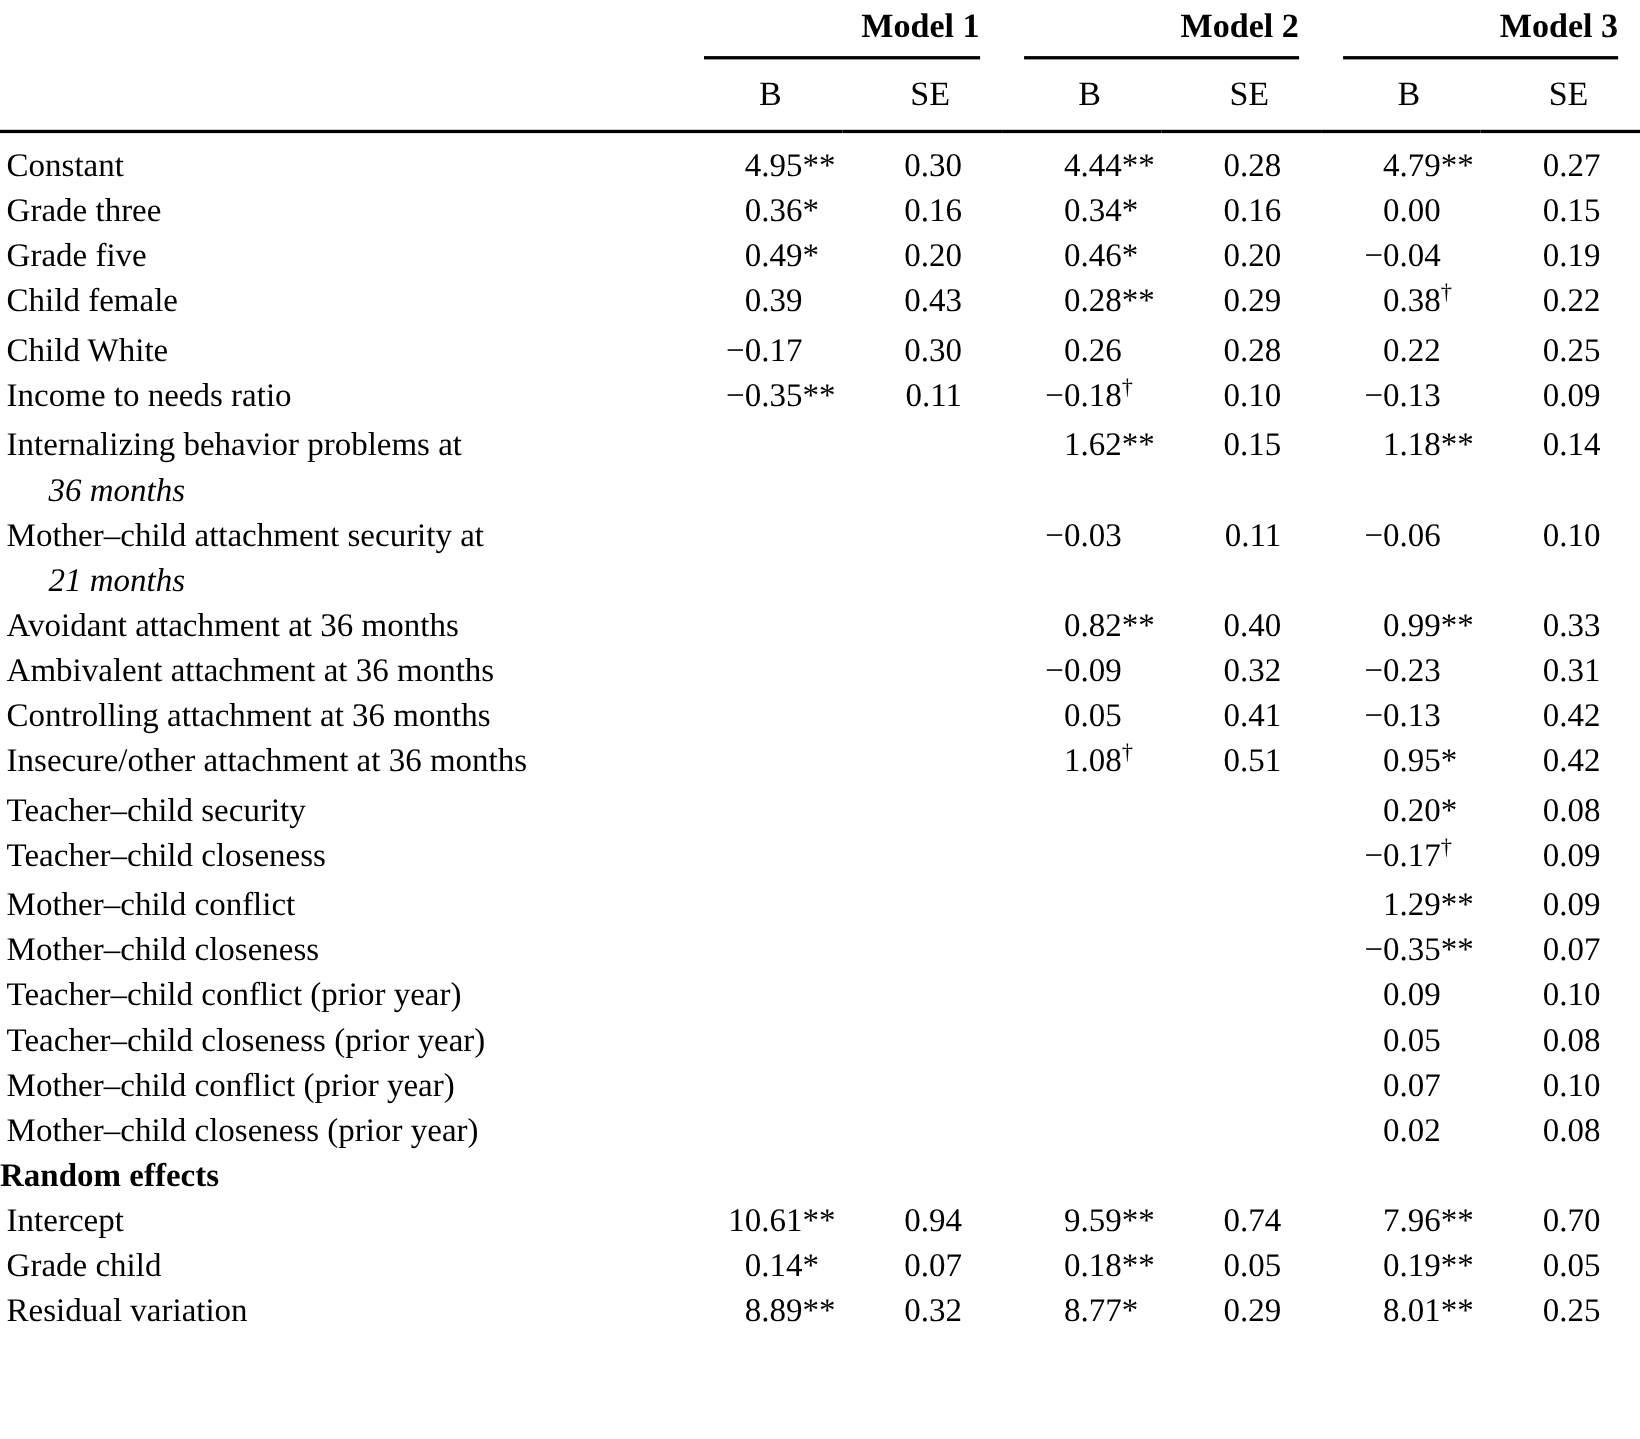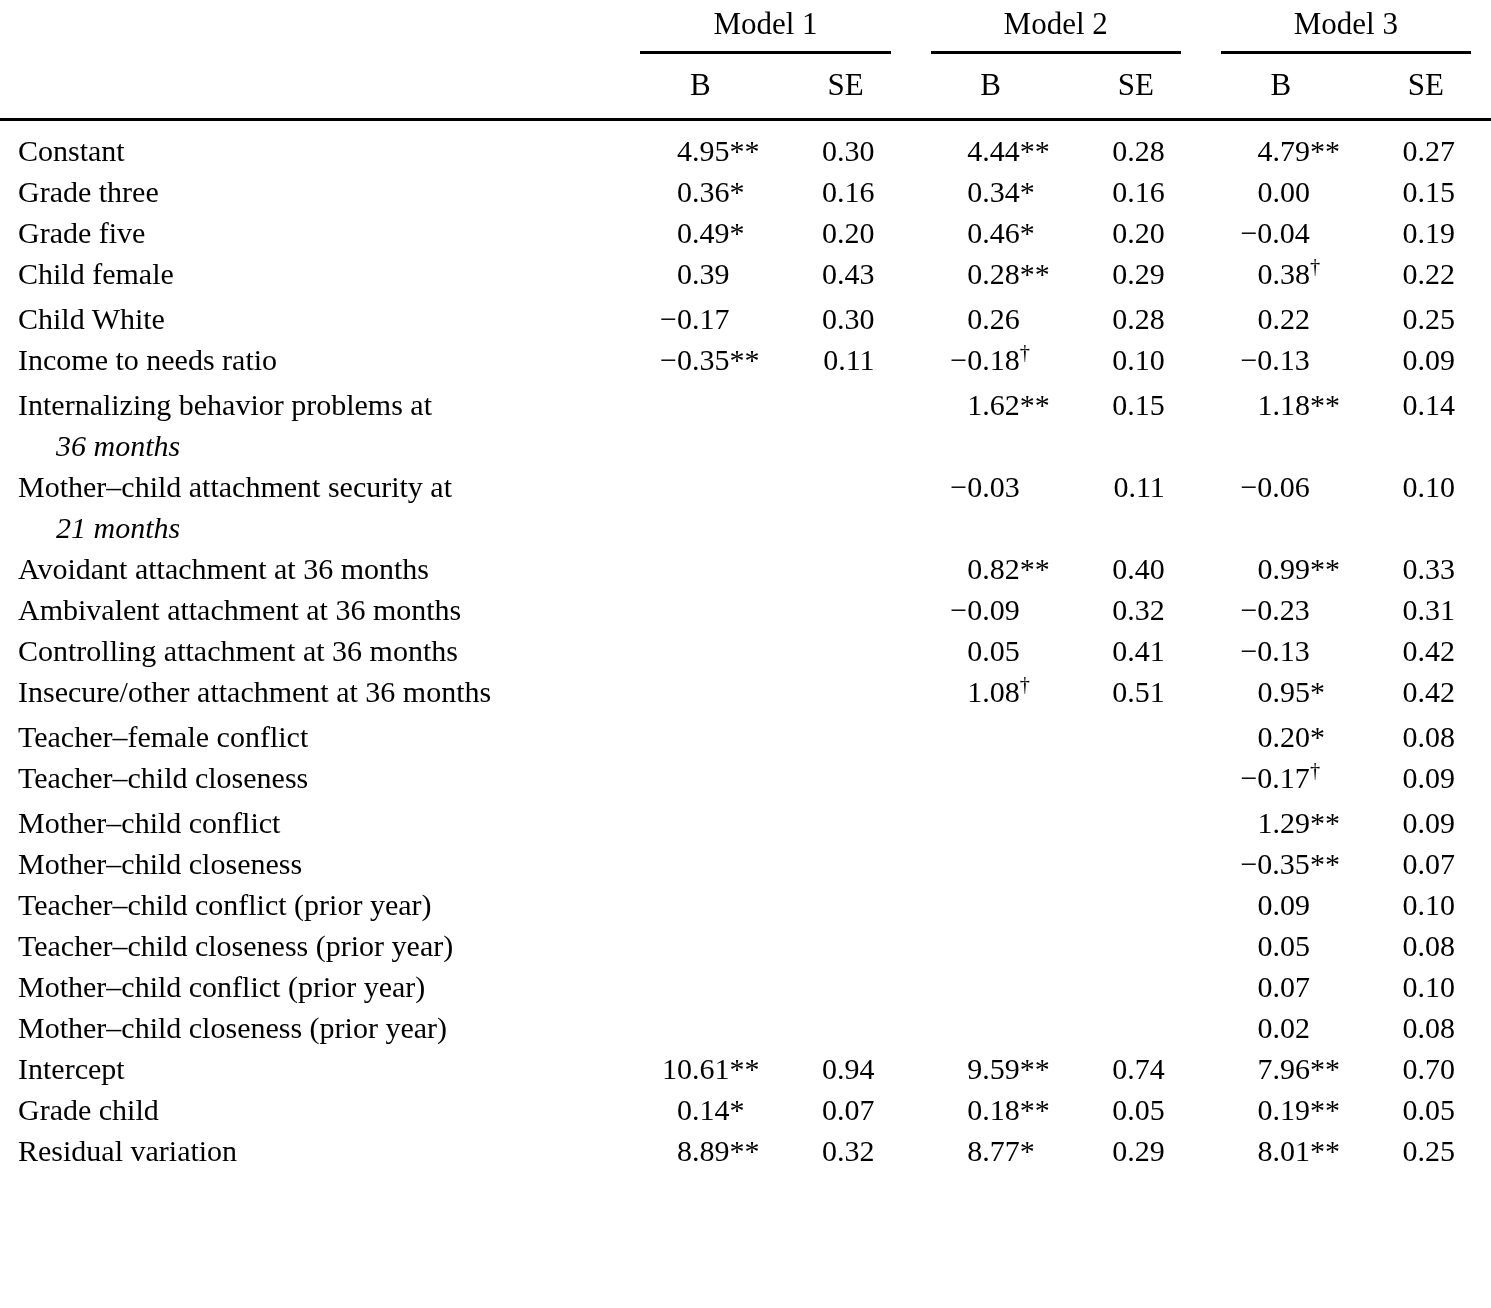--- a/index.html
+++ b/index.html
@@ -16,39 +16,40 @@
     border-collapse: collapse;
     width: 1491px;
     table-layout: fixed;
   }
   col.lblcol { width: 620px; }
   col.numcol { width: 145px; }
 
   thead th { font-weight: normal; vertical-align: bottom; }
   tr.model-row th { padding-top: 6px; }
   .model-inner {
-    text-align: center;
+    text-align: right;
     padding-bottom: 9px;
     border-bottom: 3px solid #000;
     margin: 0 20px;
     font-size: 31px;
+    font-weight: bold;
   }
   tr.sub-row th {
     padding: 13px 0 15px;
     border-bottom: 3px solid #000;
   }
   tr.sub-row th.sub {
     text-align: center;
     padding-left: 15px;
     font-size: 31px;
   }
 
   tbody td { line-height: 41px; vertical-align: top; }
   tbody tr:first-child td { padding-top: 9px; }
-  td.rowlabel { padding-left: 18px; }
+  td.rowlabel { padding-left: 6px; }
   td.rowlabel .cont { padding-left: 38px; font-style: italic; }
   td.section { font-weight: bold; }
   td.val {
     text-align: right;
     white-space: nowrap;
     padding-right: 6px;
   }
   .num { display: inline-block; }
   .mark {
     display: inline-block;
@@ -227,21 +228,21 @@
         </td>
         <td class="val"><span class="num"></span><span class="mark"></span></td>
         <td class="val"><span class="num"></span><span class="mark"></span></td>
         <td class="val"><span class="num">1.08</span><span class="mark dagger">†</span></td>
         <td class="val"><span class="num">0.51</span><span class="mark"></span></td>
         <td class="val"><span class="num">0.95</span><span class="mark">*</span></td>
         <td class="val"><span class="num">0.42</span><span class="mark"></span></td>
       </tr>
       <tr>
         <td class="rowlabel">
-          <div>Teacher–female conflict</div>
+          <div>Teacher–child security</div>
         </td>
         <td class="val"><span class="num"></span><span class="mark"></span></td>
         <td class="val"><span class="num"></span><span class="mark"></span></td>
         <td class="val"><span class="num"></span><span class="mark"></span></td>
         <td class="val"><span class="num"></span><span class="mark"></span></td>
         <td class="val"><span class="num">0.20</span><span class="mark">*</span></td>
         <td class="val"><span class="num">0.08</span><span class="mark"></span></td>
       </tr>
       <tr>
         <td class="rowlabel">
@@ -312,20 +313,23 @@
       <tr>
         <td class="rowlabel">
           <div>Mother–child closeness (prior year)</div>
         </td>
         <td class="val"><span class="num"></span><span class="mark"></span></td>
         <td class="val"><span class="num"></span><span class="mark"></span></td>
         <td class="val"><span class="num"></span><span class="mark"></span></td>
         <td class="val"><span class="num"></span><span class="mark"></span></td>
         <td class="val"><span class="num">0.02</span><span class="mark"></span></td>
         <td class="val"><span class="num">0.08</span><span class="mark"></span></td>
+      </tr>
+      <tr>
+        <td colspan="7" class="section">Random effects</td>
       </tr>
       <tr>
         <td class="rowlabel">
           <div>Intercept</div>
         </td>
         <td class="val"><span class="num">10.61</span><span class="mark">**</span></td>
         <td class="val"><span class="num">0.94</span><span class="mark"></span></td>
         <td class="val"><span class="num">9.59</span><span class="mark">**</span></td>
         <td class="val"><span class="num">0.74</span><span class="mark"></span></td>
         <td class="val"><span class="num">7.96</span><span class="mark">**</span></td>

